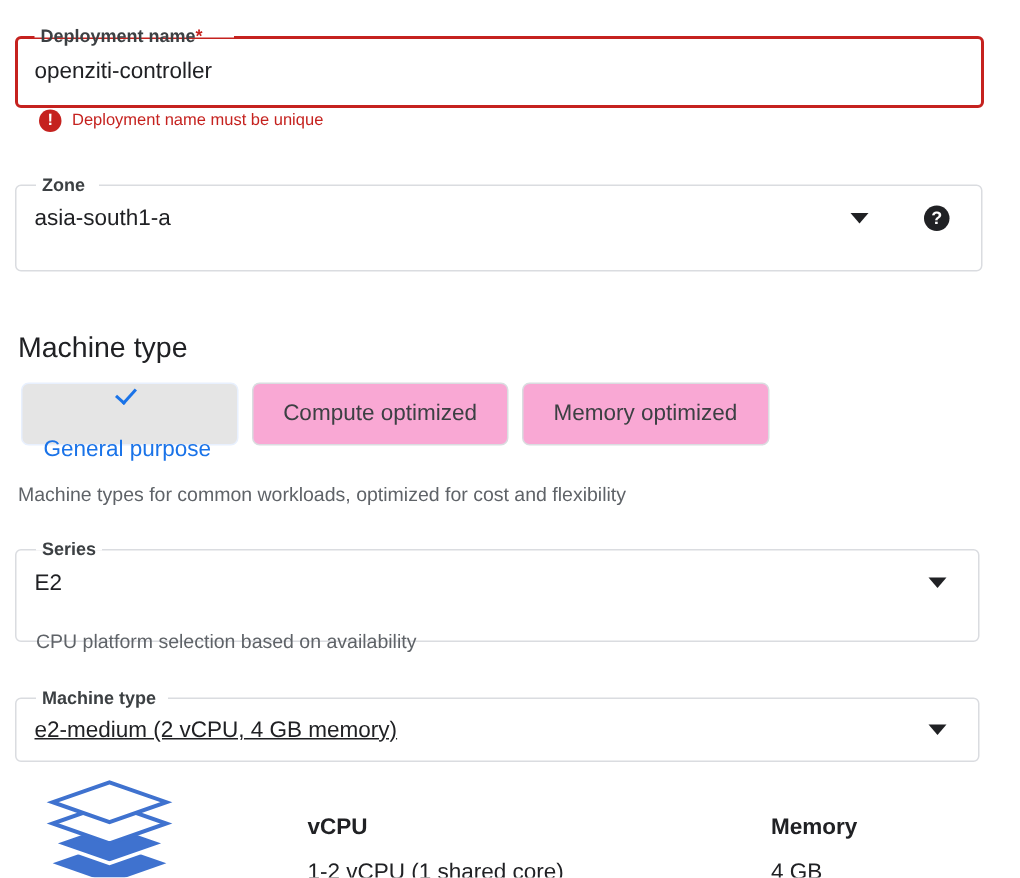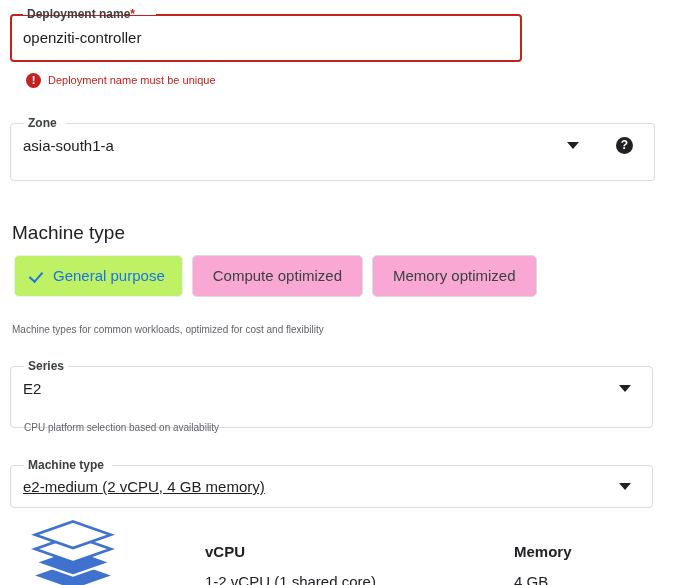--- a/index.html
+++ b/index.html
@@ -145,27 +145,28 @@
     border-radius: 5px;
     background: #f9a8d4;
     color: #3c4043;
     font-size: 15px;
     line-height: 40px;
     text-align: center;
     padding: 0 20px;
     white-space: nowrap;
   }
   .toggle-btn.selected {
-    background: #bef264;
+    background: #e5e5e5;
     border-color: #e8f0fe;
     color: #1a73e8;
     padding: 0 17px 0 14px;
     display: flex;
     align-items: center;
     gap: 9px;
+    flex-direction: column;
   }
   .check-glyph {
     display: inline-block;
     width: 15px;
     height: 15px;
     position: relative;
     flex: 0 0 auto;
   }
   .check-glyph::after {
     content: "";
@@ -175,21 +176,21 @@
     width: 6px;
     height: 11px;
     border-right: 2.2px solid #1a73e8;
     border-bottom: 2.2px solid #1a73e8;
     transform: rotate(42deg);
   }
 
   
   .helper {
     position: absolute;
-    font-size: 10px;
+    font-size: 13px;
     line-height: 18px;
     color: #5f6368;
     white-space: nowrap;
   }
 
   
   .spec {
     position: absolute;
     font-size: 15px;
     line-height: 20px;
@@ -204,21 +205,21 @@
     position: absolute;
     left: 30px;
     top: 513px;
     width: 86px;
     height: 72px;
   }
 </style>
 </head>
 <body>
 
-<div class="field error" style="left:10px; top:14px; width:512px; height:48px;">
+<div class="field error" style="left:10px; top:24px; width:646px; height:48px;">
   <div class="field-border"></div>
   <div class="field-notch" style="left:13px; width:133px;"></div>
   <div class="field-label" style="left:17px;">
     <span>Deployment name</span><span class="req">*</span>
   </div>
   <div class="field-value" style="top:14px;" title="Deployment name">openziti-controller</div>
 </div>
 
 <div class="error-row">
   <span class="error-icon">!</span>

